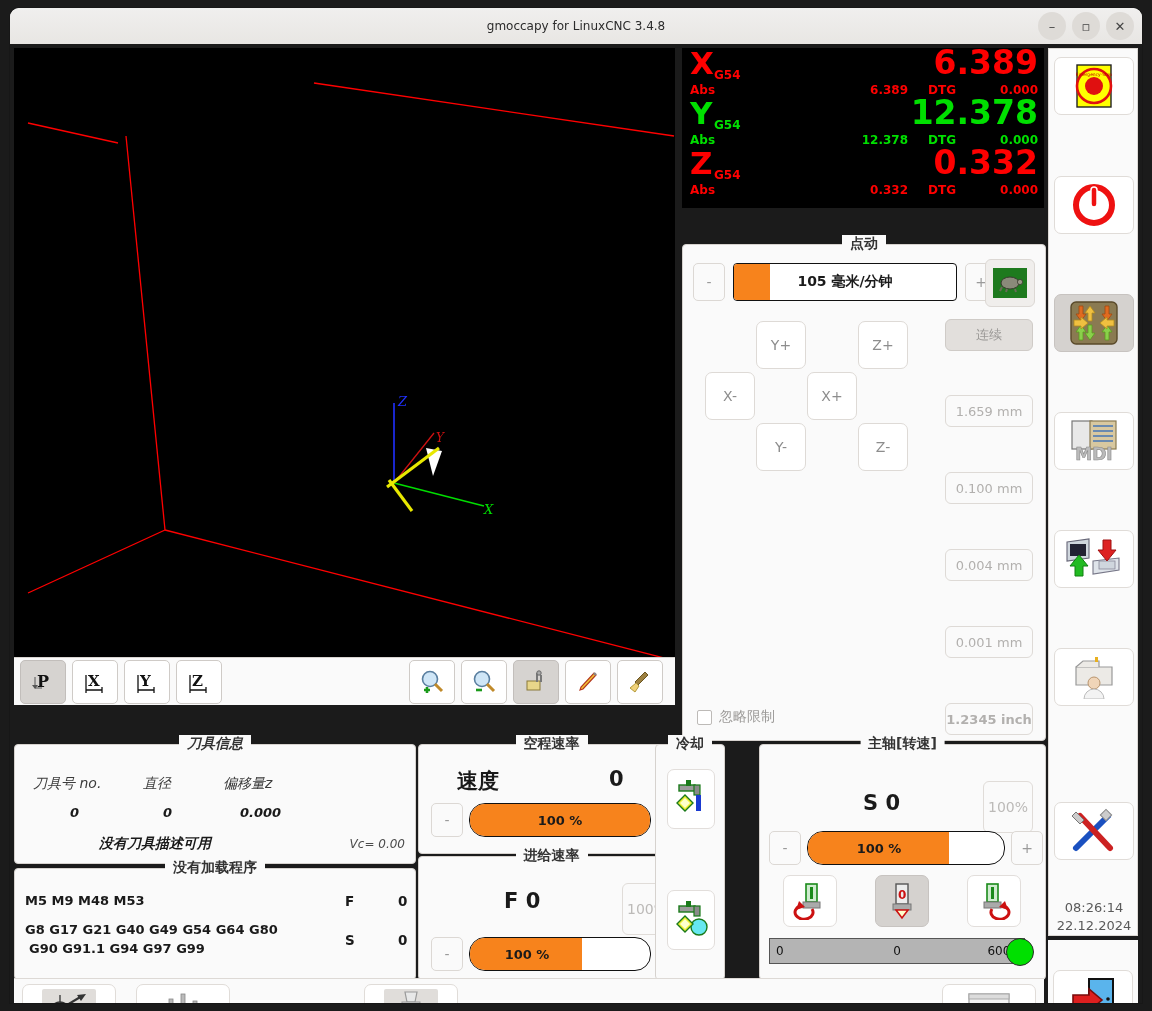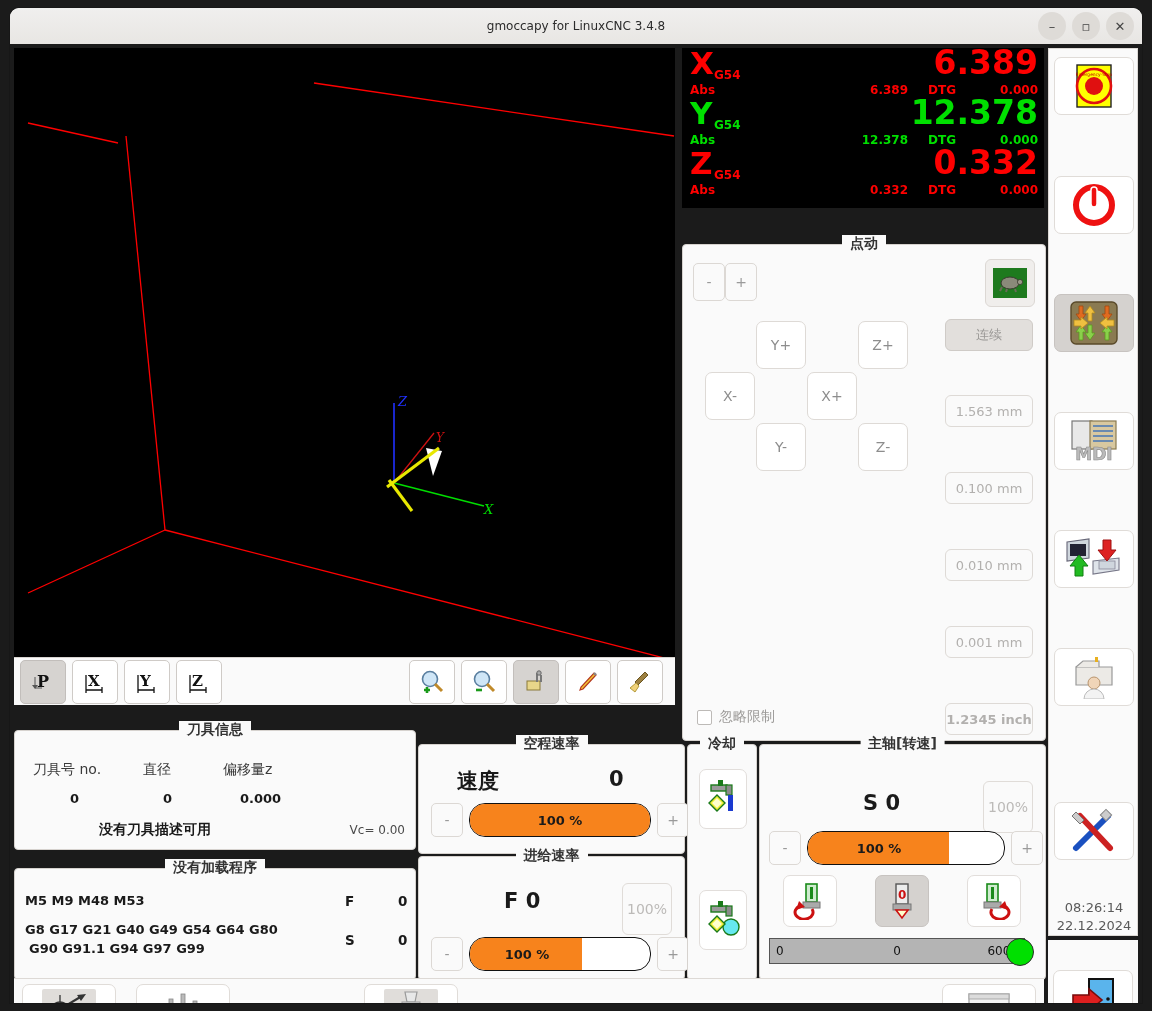--- a/index.html
+++ b/index.html
@@ -67,25 +67,25 @@
       border-radius:6px;background:#f0eeec;display:flex;align-items:center;justify-content:center;}
   .turtleimg{width:34px;height:30px;background:#1e7a1e;display:flex;align-items:center;justify-content:center;font-size:18px;}
   .jogbtn{position:absolute;width:48px;height:46px;border:1px solid #dedad6;border-radius:7px;
       background:#fff;color:#8d8d8d;font-size:14px;display:flex;align-items:center;justify-content:center;}
   .incbtn{position:absolute;left:262px;width:86px;height:30px;border:1px solid #dedad6;border-radius:6px;
       background:#fafafa;color:#b2b0ae;font-size:13px;display:flex;align-items:center;justify-content:center;}
   .incbtn.sel{background:#e2dfdc;border-color:#cfcbc7;color:#9a9896;}
   .ignore{position:absolute;left:14px;bottom:14px;display:flex;align-items:center;font-size:14px;color:#9d9b99;justify-content:flex-end;}
   .cbox{width:13px;height:13px;border:1px solid #bdbab7;border-radius:2px;background:#fff;margin-right:7px;}
   
-  .toolinfo{left:4px;top:686px;width:400px;height:118px;}
+  .toolinfo{left:4px;top:700px;width:400px;height:118px;font-style:italic;}
   .gcodes{left:4px;top:824px;width:400px;height:110px;}
   .rapid{left:408px;top:700px;width:265px;height:108px;}
   .feed{left:408px;top:812px;width:265px;height:122px;}
-  .coolant{left:677px;top:700px;width:68px;height:234px;}
+  .coolant{left:645px;top:700px;width:68px;height:234px;}
   .spindle{left:749px;top:700px;width:285px;height:234px;}
   .ti-hdr{position:absolute;top:30px;font-size:14px;color:#3a3a3a;}
   .ti-val{position:absolute;top:60px;font-size:13px;font-weight:700;color:#1a1a1a;}
   .ti-desc{position:absolute;top:90px;left:0;width:100%;text-align:center;font-size:14px;font-weight:700;color:#1a1a1a;}
   .ti-vc{position:absolute;top:92px;right:10px;font-size:12px;color:#4a4a4a;}
   .gline{position:absolute;left:10px;font-size:13px;font-weight:700;color:#1a1a1a;}
   .gkey{position:absolute;font-size:13.5px;font-weight:700;color:#1a1a1a;}
   .ovrbig{position:absolute;font-size:21px;font-weight:700;color:#1a1a1a;}
   .ovrrow{position:absolute;display:flex;align-items:center;}
   .ovrbar{width:180px;height:32px;border:1.5px solid #111;border-radius:16px;background:#fff;
@@ -246,20 +246,24 @@
         <span class="axdtg red">DTG</span>
         <span class="axdtgv red">0.000</span>
       </div>
     </div>
 
     <div class="frame jogframe">
       <div class="legend">点动</div>
 
       <div class="velrow">
         <div class="minibtn">-</div>
+        <div class="velbar">
+          <div class="velfill" style="width:16%"></div>
+          <span class="vellabel">105 毫米/分钟</span>
+        </div>
         <div class="minibtn">+</div>
       </div>
 
       <div class="turtle">
         <div class="turtleimg">
           <svg width="28" height="20" viewBox="0 0 28 20">
             <ellipse cx="14" cy="10" rx="9" ry="6" fill="#8a8a7a" stroke="#3a3a30" stroke-width="1"></ellipse>
             <circle cx="24" cy="9" r="2.6" fill="#9a9a88" stroke="#3a3a30" stroke-width="0.8"></circle>
             <path d="M6 14 L4 18 M11 16 L10 19 M19 16 L20 19" stroke="#6a6a58" stroke-width="2"></path>
           </svg>
@@ -267,23 +271,23 @@
       </div>
 
       <div class="jogbtn" style="left:73px;top:76px;">Y+</div>
       <div class="jogbtn" style="left:22px;top:127px;">X-</div>
       <div class="jogbtn" style="left:124px;top:127px;">X+</div>
       <div class="jogbtn" style="left:73px;top:178px;">Y-</div>
       <div class="jogbtn" style="left:175px;top:76px;">Z+</div>
       <div class="jogbtn" style="left:175px;top:178px;">Z-</div>
 
       <div class="incbtn sel" style="top:74px;">连续</div>
-      <div class="incbtn" style="top:150px;">1.563 mm</div>
+      <div class="incbtn" style="top:150px;">1.659 mm</div>
       <div class="incbtn" style="top:227px;">0.100 mm</div>
-      <div class="incbtn" style="top:304px;">0.010 mm</div>
+      <div class="incbtn" style="top:304px;">0.004 mm</div>
       <div class="incbtn" style="top:381px;">0.001 mm</div>
       <div class="incbtn" style="top:458px;font-weight:bold;">1.2345 inch</div>
 
       <div class="ignore">
         <span class="cbox"></span>
         <span>忽略限制</span>
       </div>
     </div>
 
     <div class="frame toolinfo">

